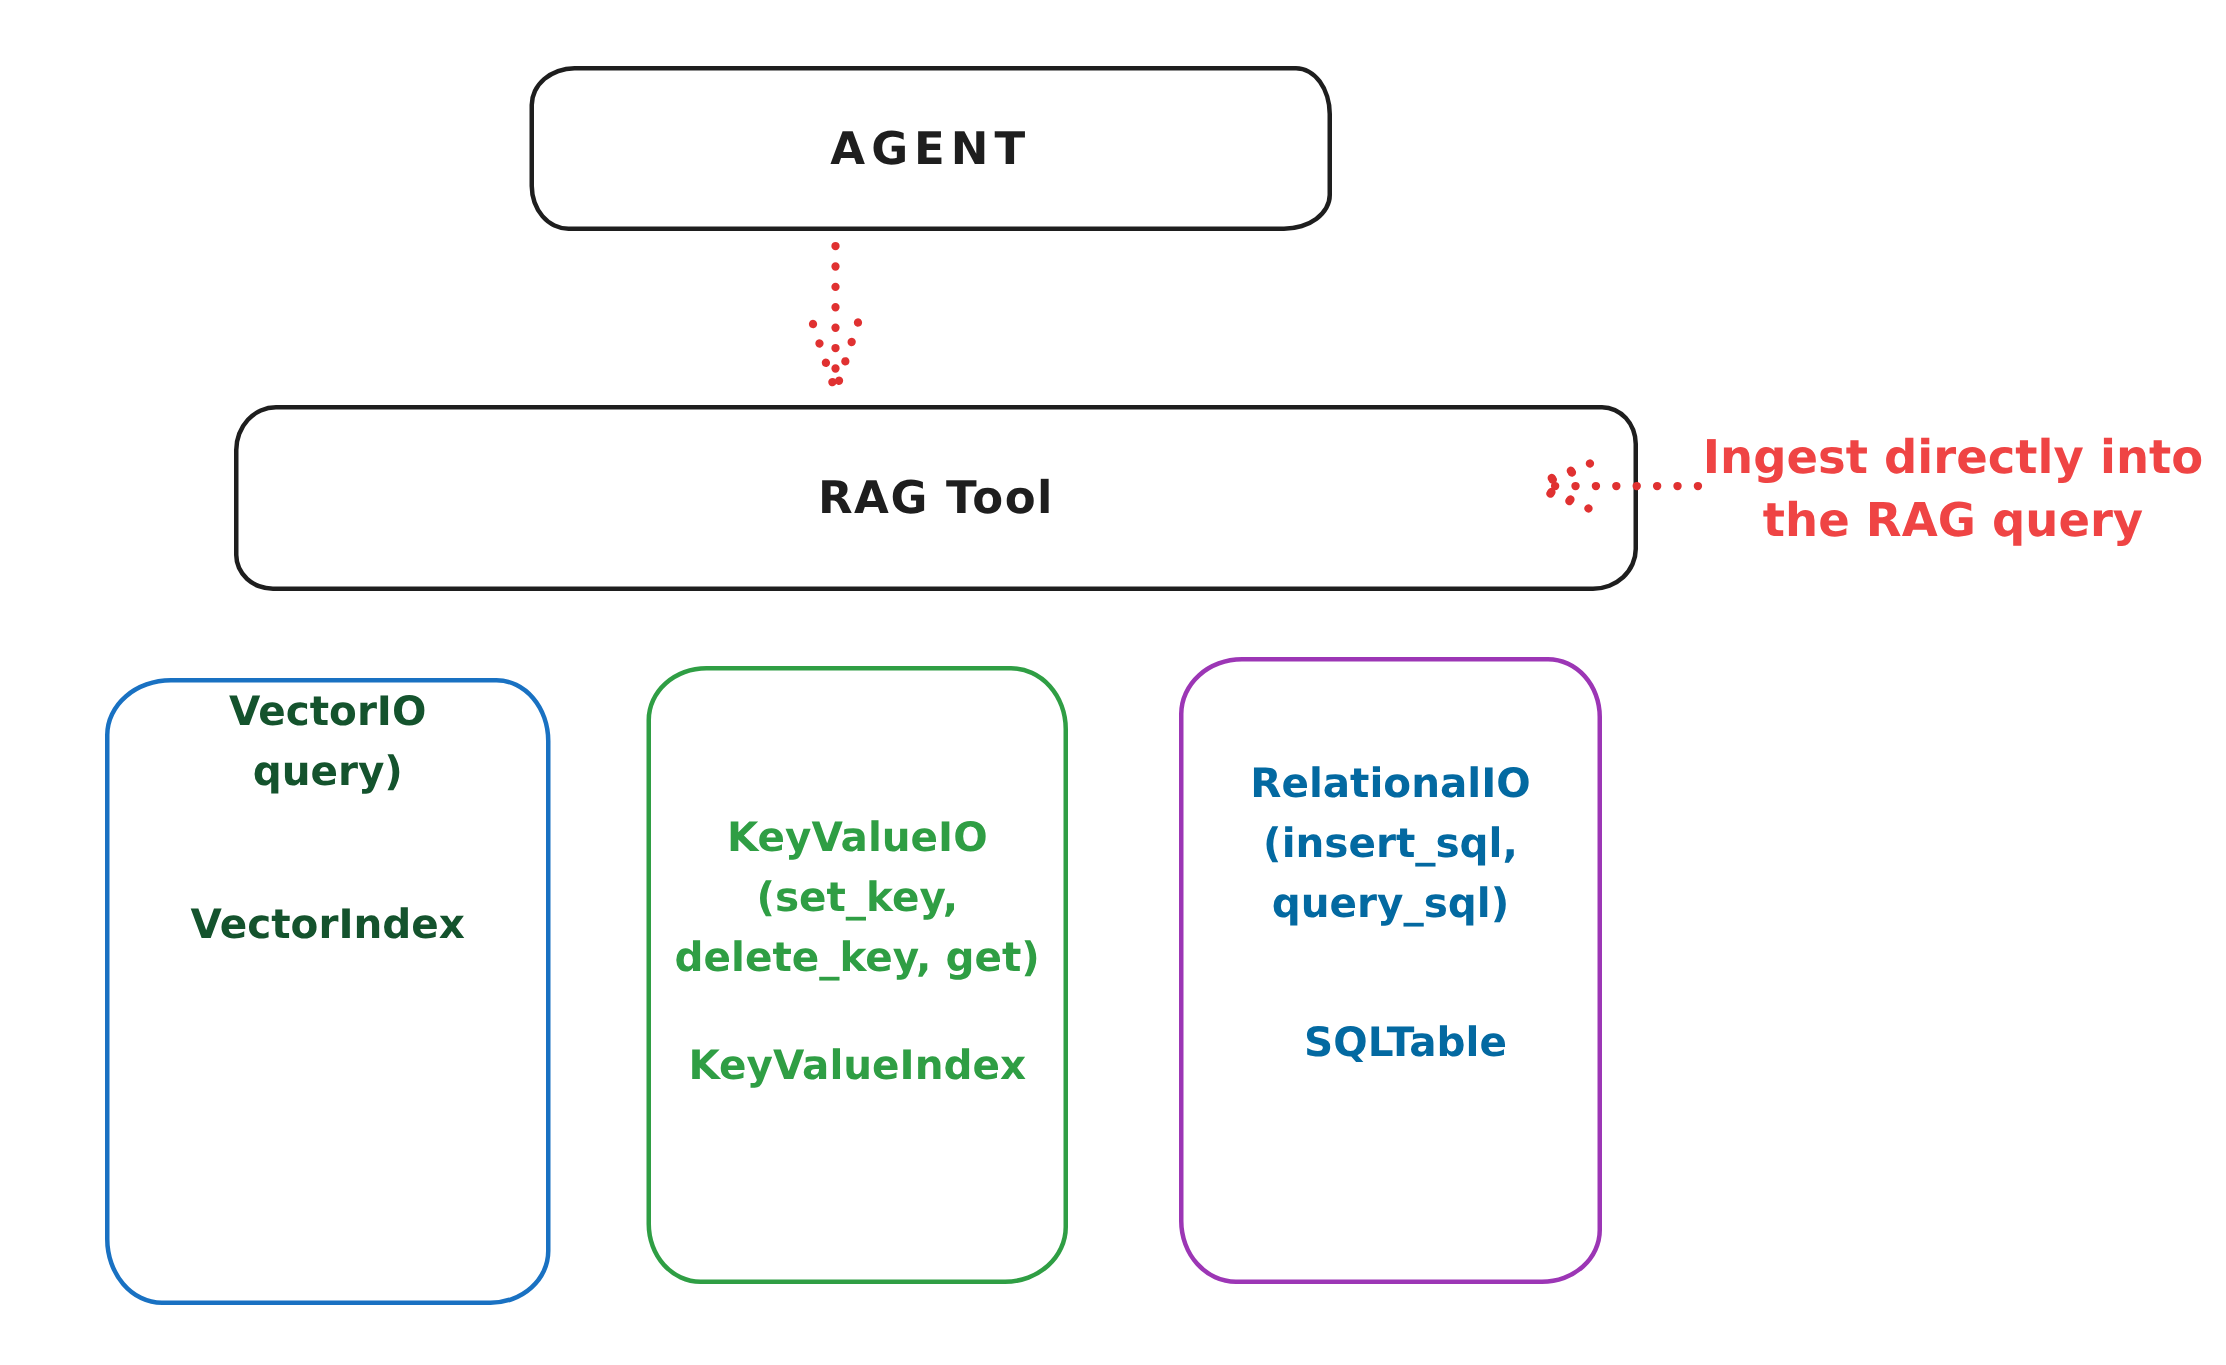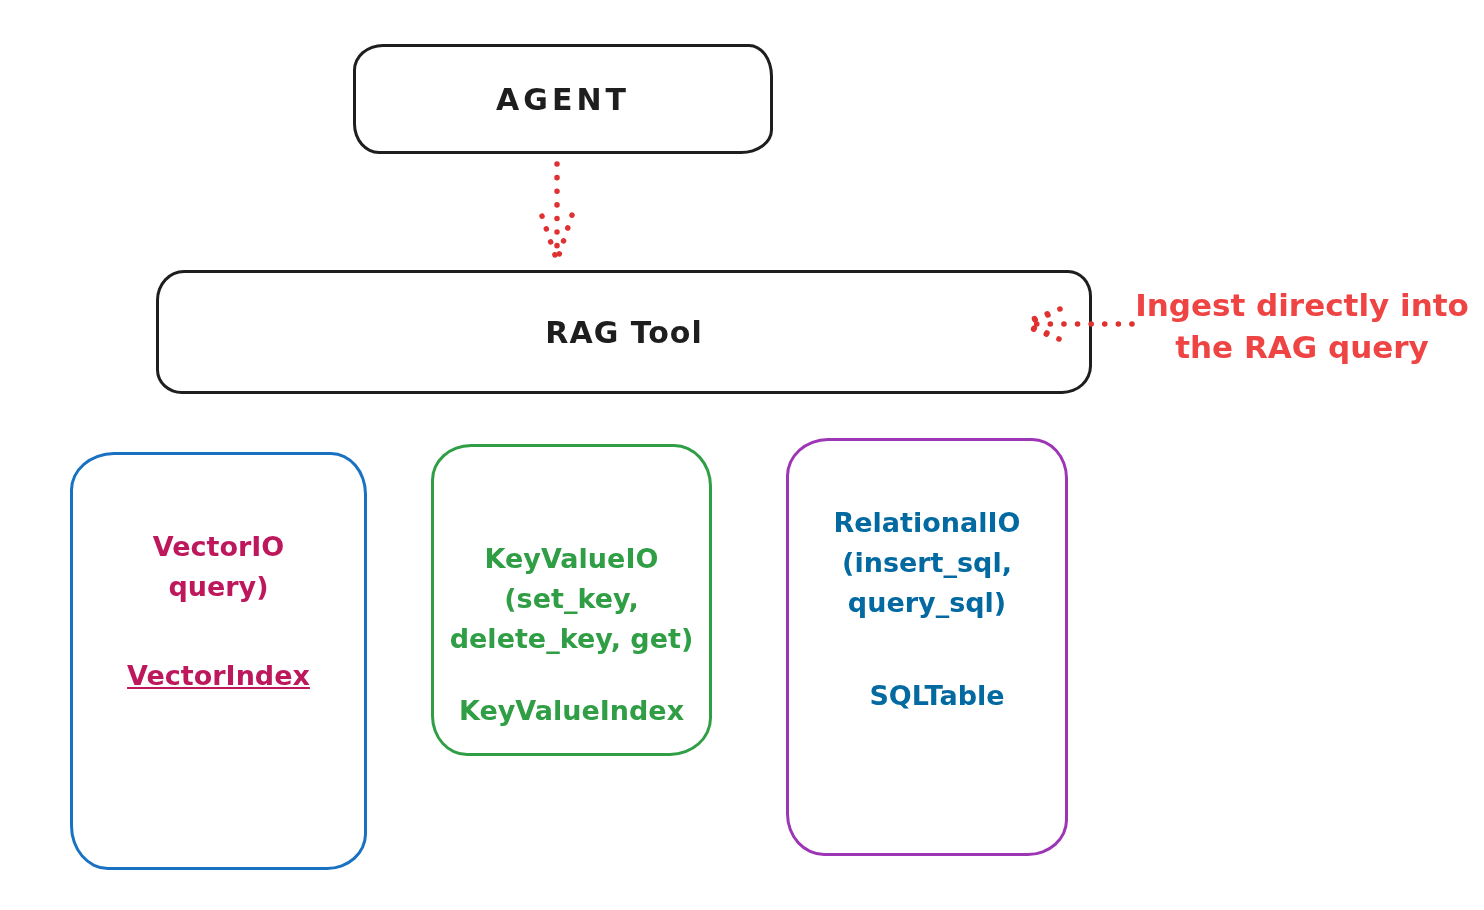--- a/index.html
+++ b/index.html
@@ -15,21 +15,21 @@
     background: #ffffff;
     overflow: hidden;
   }
   .sketch-box {
     position: absolute;
     background: #ffffff;
     box-sizing: border-box;
   }
   
   .agent-box {
-    left: 353px; top: 44px; width: 420px; height: 110px;
+    left: 353px; top: 44px; width: 535px; height: 110px;
     border: 3.5px solid #1e1e1e;
     border-radius: 30px 24px 32px 26px / 26px 32px 24px 30px;
     display: flex; align-items: center; justify-content: center; text-align: right;
   }
   .rag-box {
     left: 156px; top: 270px; width: 936px; height: 124px;
     border: 3.5px solid #1e1e1e;
     border-radius: 28px 24px 30px 26px / 30px 26px 28px 24px;
     display: flex; align-items: center; justify-content: center;
   }
@@ -43,46 +43,45 @@
   }
   
   .storage-box {
     display: flex; flex-direction: column; align-items: center;
     text-align: center;
   }
   .vector-box {
     left: 70px; top: 452px; width: 297px; height: 418px;
     border: 3.5px solid #1971c2;
     border-radius: 44px 36px 40px 38px / 38px 42px 36px 44px;
-    padding-top: 72px;
-    color: #be185d;
+    color: #14532d;
   }
   .keyvalue-box {
-    left: 431px; top: 444px; width: 281px; height: 312px;
+    left: 431px; top: 444px; width: 281px; height: 412px;
     border: 3.5px solid #2f9e44;
     border-radius: 40px 38px 42px 36px / 36px 42px 38px 40px;
     padding-top: 92px;
     color: #2f9e44;
   }
   .relational-box {
     left: 786px; top: 438px; width: 282px; height: 418px;
     border: 3.5px solid #9c36b5;
     border-radius: 42px 36px 40px 38px / 38px 40px 36px 42px;
     padding-top: 62px;
     color: #0369a1;
   }
   .method-line {
     font-size: 27px; font-weight: bold; line-height: 40px;
     white-space: nowrap;
   }
   .index-label {
     font-size: 27px; font-weight: bold; line-height: 40px;
     white-space: nowrap;
   }
-  .vector-box .index-label { margin-top: 49px; text-decoration: underline; }
+  .vector-box .index-label { margin-top: 62px; }
   .keyvalue-box .index-label { margin-top: 32px; }
   .relational-box .index-label { margin-top: 53px; margin-left: 20px; }
   
   .annotation-text {
     position: absolute;
     left: 1135px; top: 284px; width: 334px;
     text-align: center;
     color: #ef4444;
     font-size: 31px; font-weight: bold; line-height: 42px;
     white-space: nowrap;

